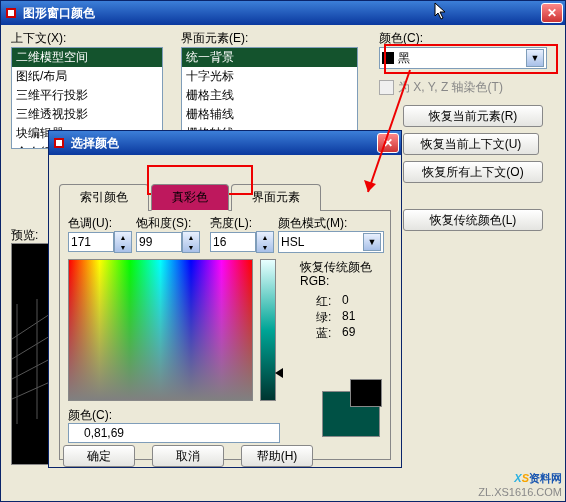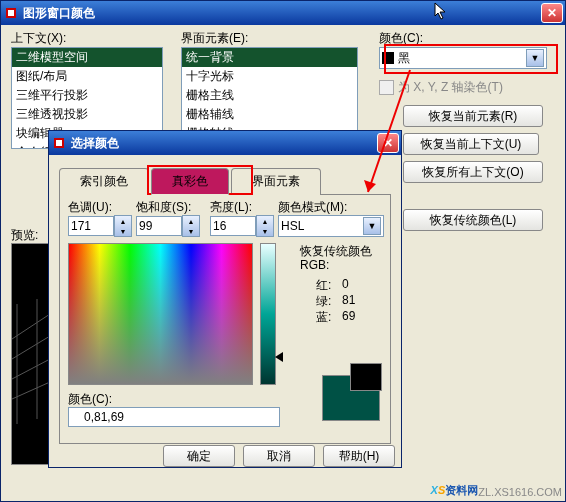--- a/index.html
+++ b/index.html
@@ -133,21 +133,21 @@
         <svg width="14" height="14">
           <rect x="2" y="2" width="10" height="10" fill="#c00"></rect>
           <rect x="4" y="4" width="6" height="6" fill="#fff"></rect>
         </svg>
       </div>
     <div class="title">选择颜色</div>
     <div class="closebtn">✕</div>
   </div>
   <div class="body" style="position:relative;height:304px;padding:6px 10px 8px">
 
-    <div class="tabbar" style="margin-top:6px">
+    <div class="tabbar" style="margin-top:22px">
       <div class="tab"><span>索引颜色</span></div>
       <div class="tab active"><span>真彩色</span></div>
       <div class="tab"><span>界面元素</span></div>
     </div>
 
     <div style="border:1px solid #888;border-top:none;padding:8px;height:232px;position:relative">
 
       <div class="label" style="position:absolute;left:8px;top:4px">色调(U):</div>
       <div class="spinner" style="position:absolute;left:8px;top:20px">
           <input value="171" style="">
@@ -195,21 +195,21 @@
       <div class="label" style="position:absolute;left:256px;top:114px">蓝:</div>
       <div class="label" style="position:absolute;left:282px;top:114px">69</div>
 
       <div class="bigswatch" style="position:absolute;left:262px;top:180px;width:56px;height:44px;background:#005145"></div>
       <div class="bigswatch" style="position:absolute;left:290px;top:168px;width:30px;height:26px;background:#000"></div>
 
       <div class="label" style="position:absolute;left:8px;top:196px">颜色(C):</div>
       <input style="position: absolute; left: 8px; top: 212px; width: 180px; height: 18px; border: 1px solid rgb(127, 157, 185); padding: 0px 15px; font-size: 12px;" value="0,81,69">
     </div>
 
-    <div style="position:absolute;left:0;right:0;bottom:6px;display:flex;justify-content:flex-end;gap:8px;padding:0 6px">
+    <div style="position:absolute;left:0;right:0;bottom:6px;display:flex;justify-content:flex-start;gap:17px;padding:0 14px">
       <div class="btn">
           <span>确定</span>
         </div>
       <div class="btn">
           <span>取消</span>
         </div>
       <div class="btn">
           <span>帮助(H)</span>
         </div>
     </div>
@@ -217,17 +217,17 @@
 </div>
 
 <div class="redbox" style="left:147px;top:165px;width:102px;height:26px"></div>
 
 <svg class="arrow-svg" style="left:360px;top:66px" width="60" height="140">
   <line x1="50" y1="4" x2="8" y2="126" stroke="#e00" stroke-width="2"></line>
   <polygon points="8,126 4,114 16,118" fill="#e00"></polygon>
 </svg>
 
 <div class="watermark">
-  <div style="display:flex;flex-direction:row;align-items:flex-end">
+  <div style="display:flex;flex-direction:column;align-items:flex-end">
     <div><span class="x">X</span><span class="s">S</span><span class="txt">资料网</span></div>
     <div class="url">ZL.XS1616.COM</div>
   </div>
 </div>
 
 </body></html>

